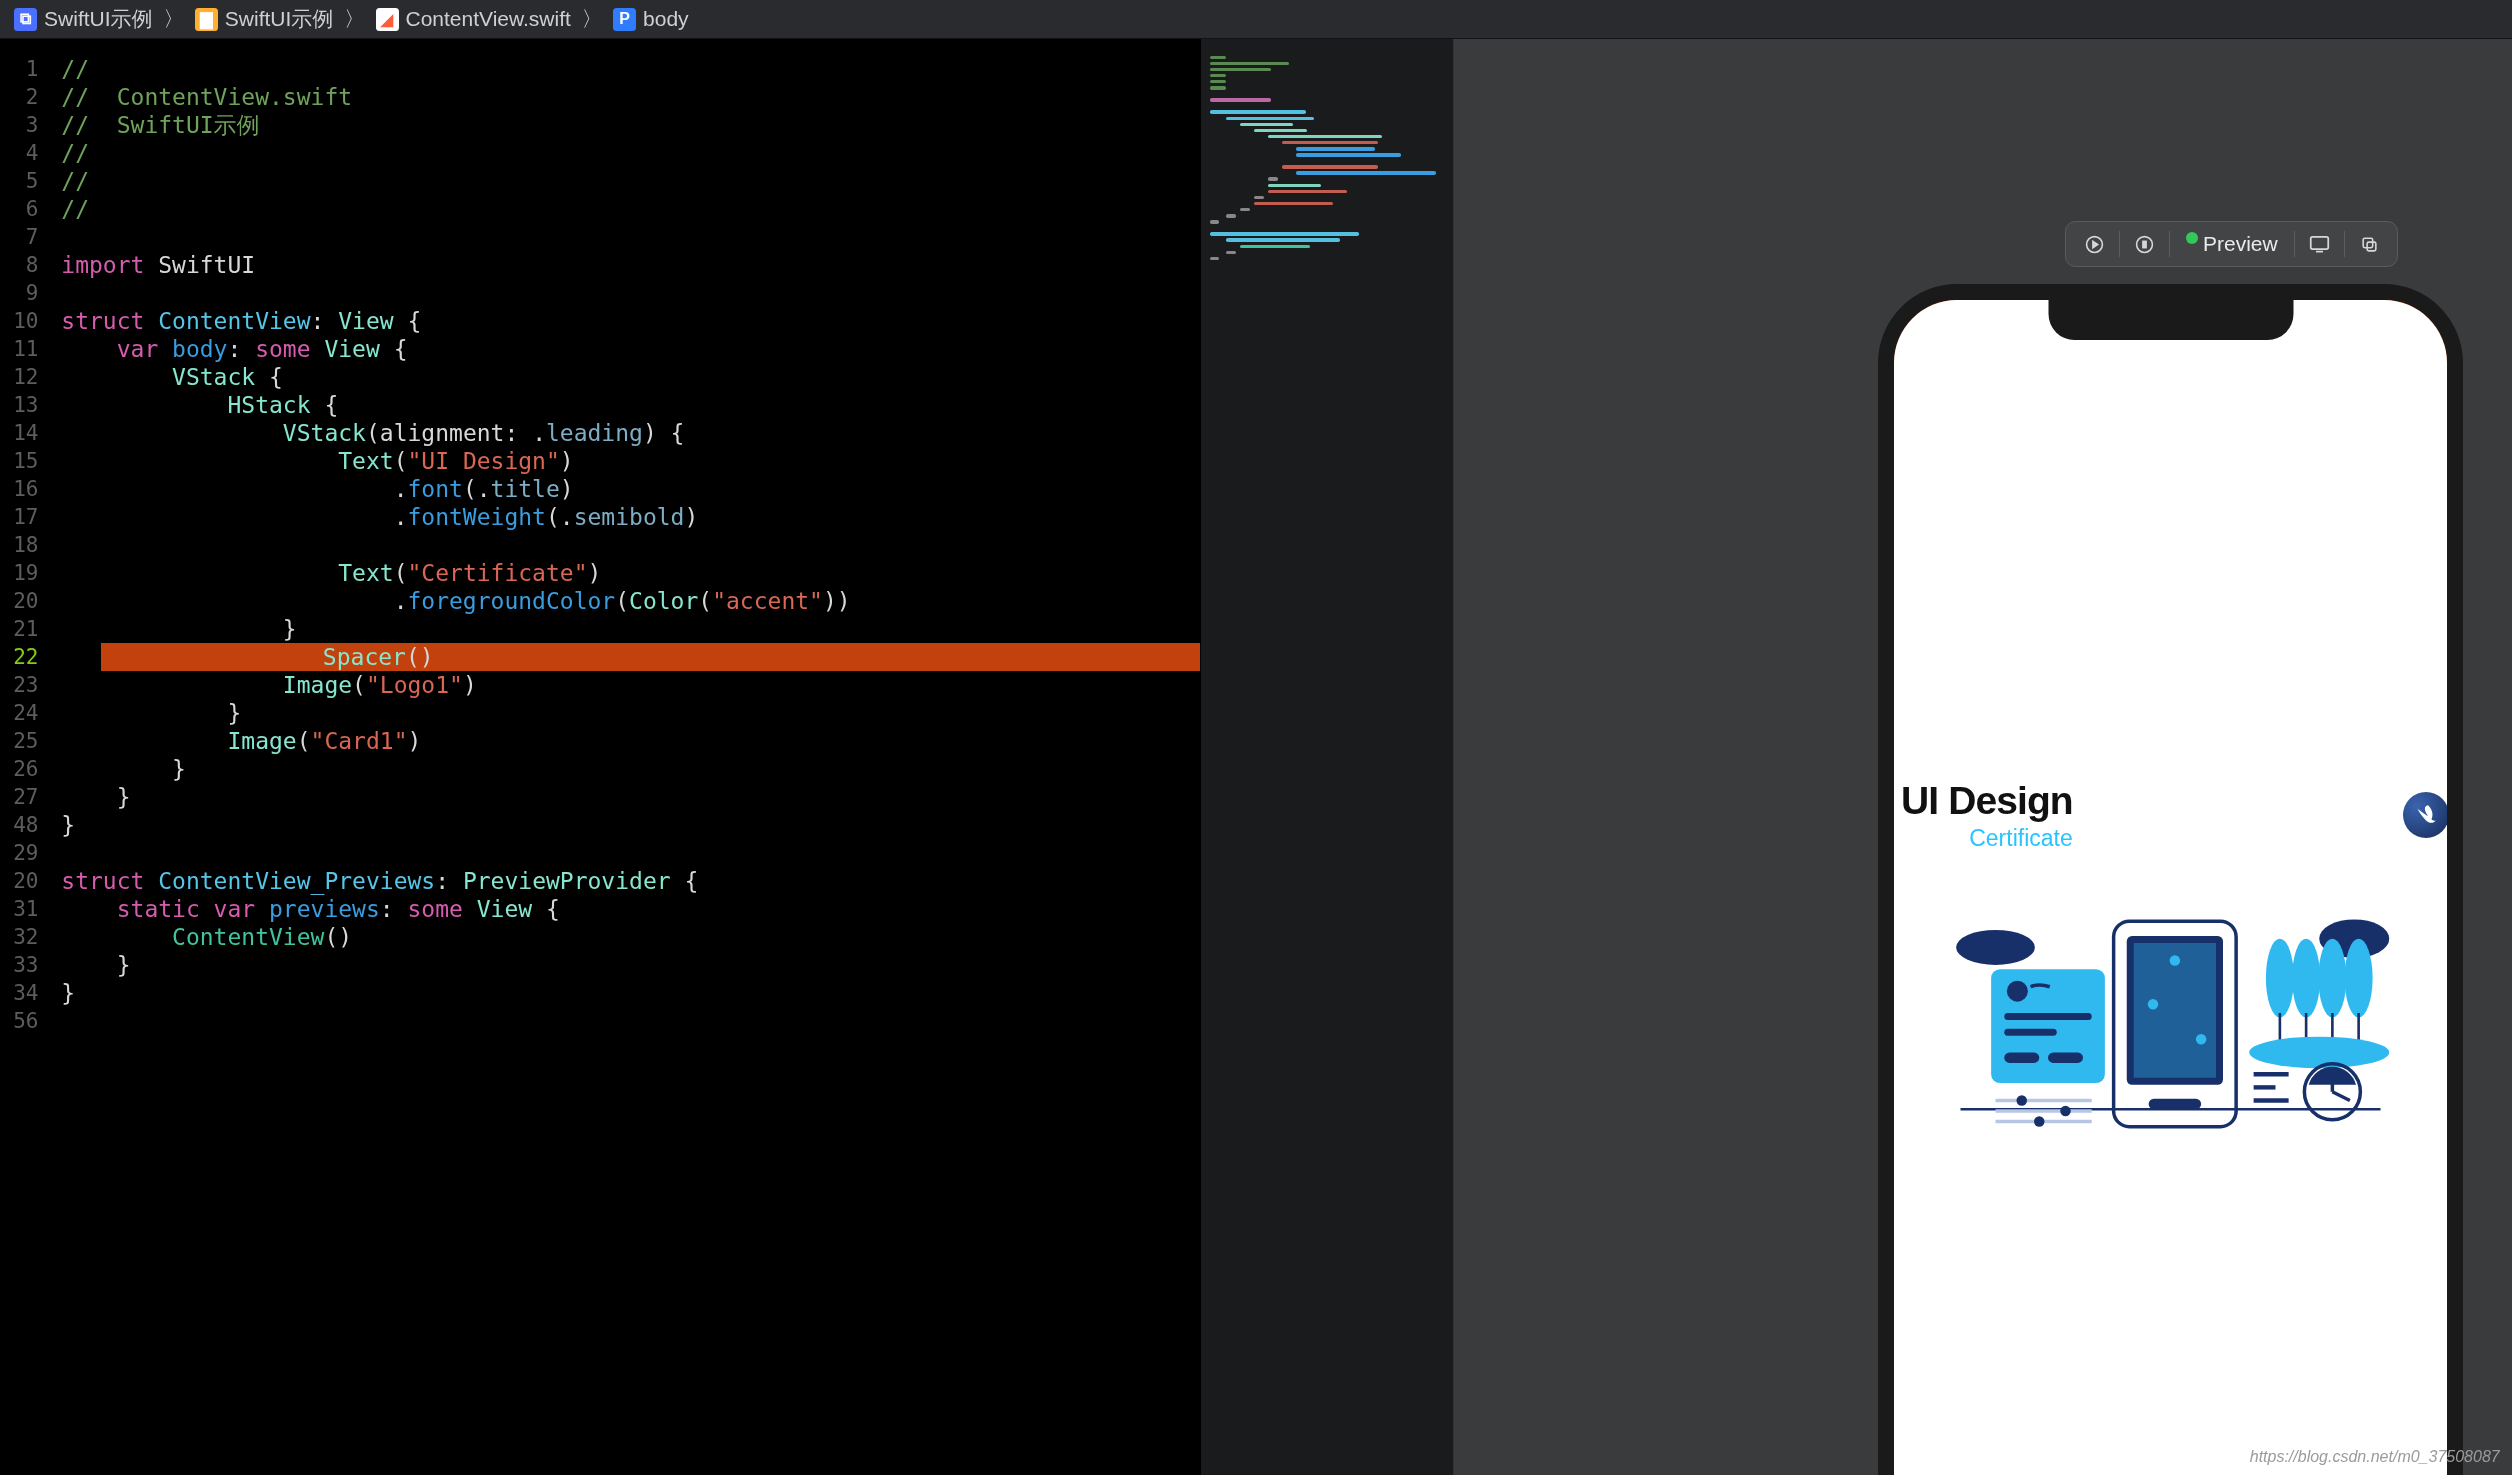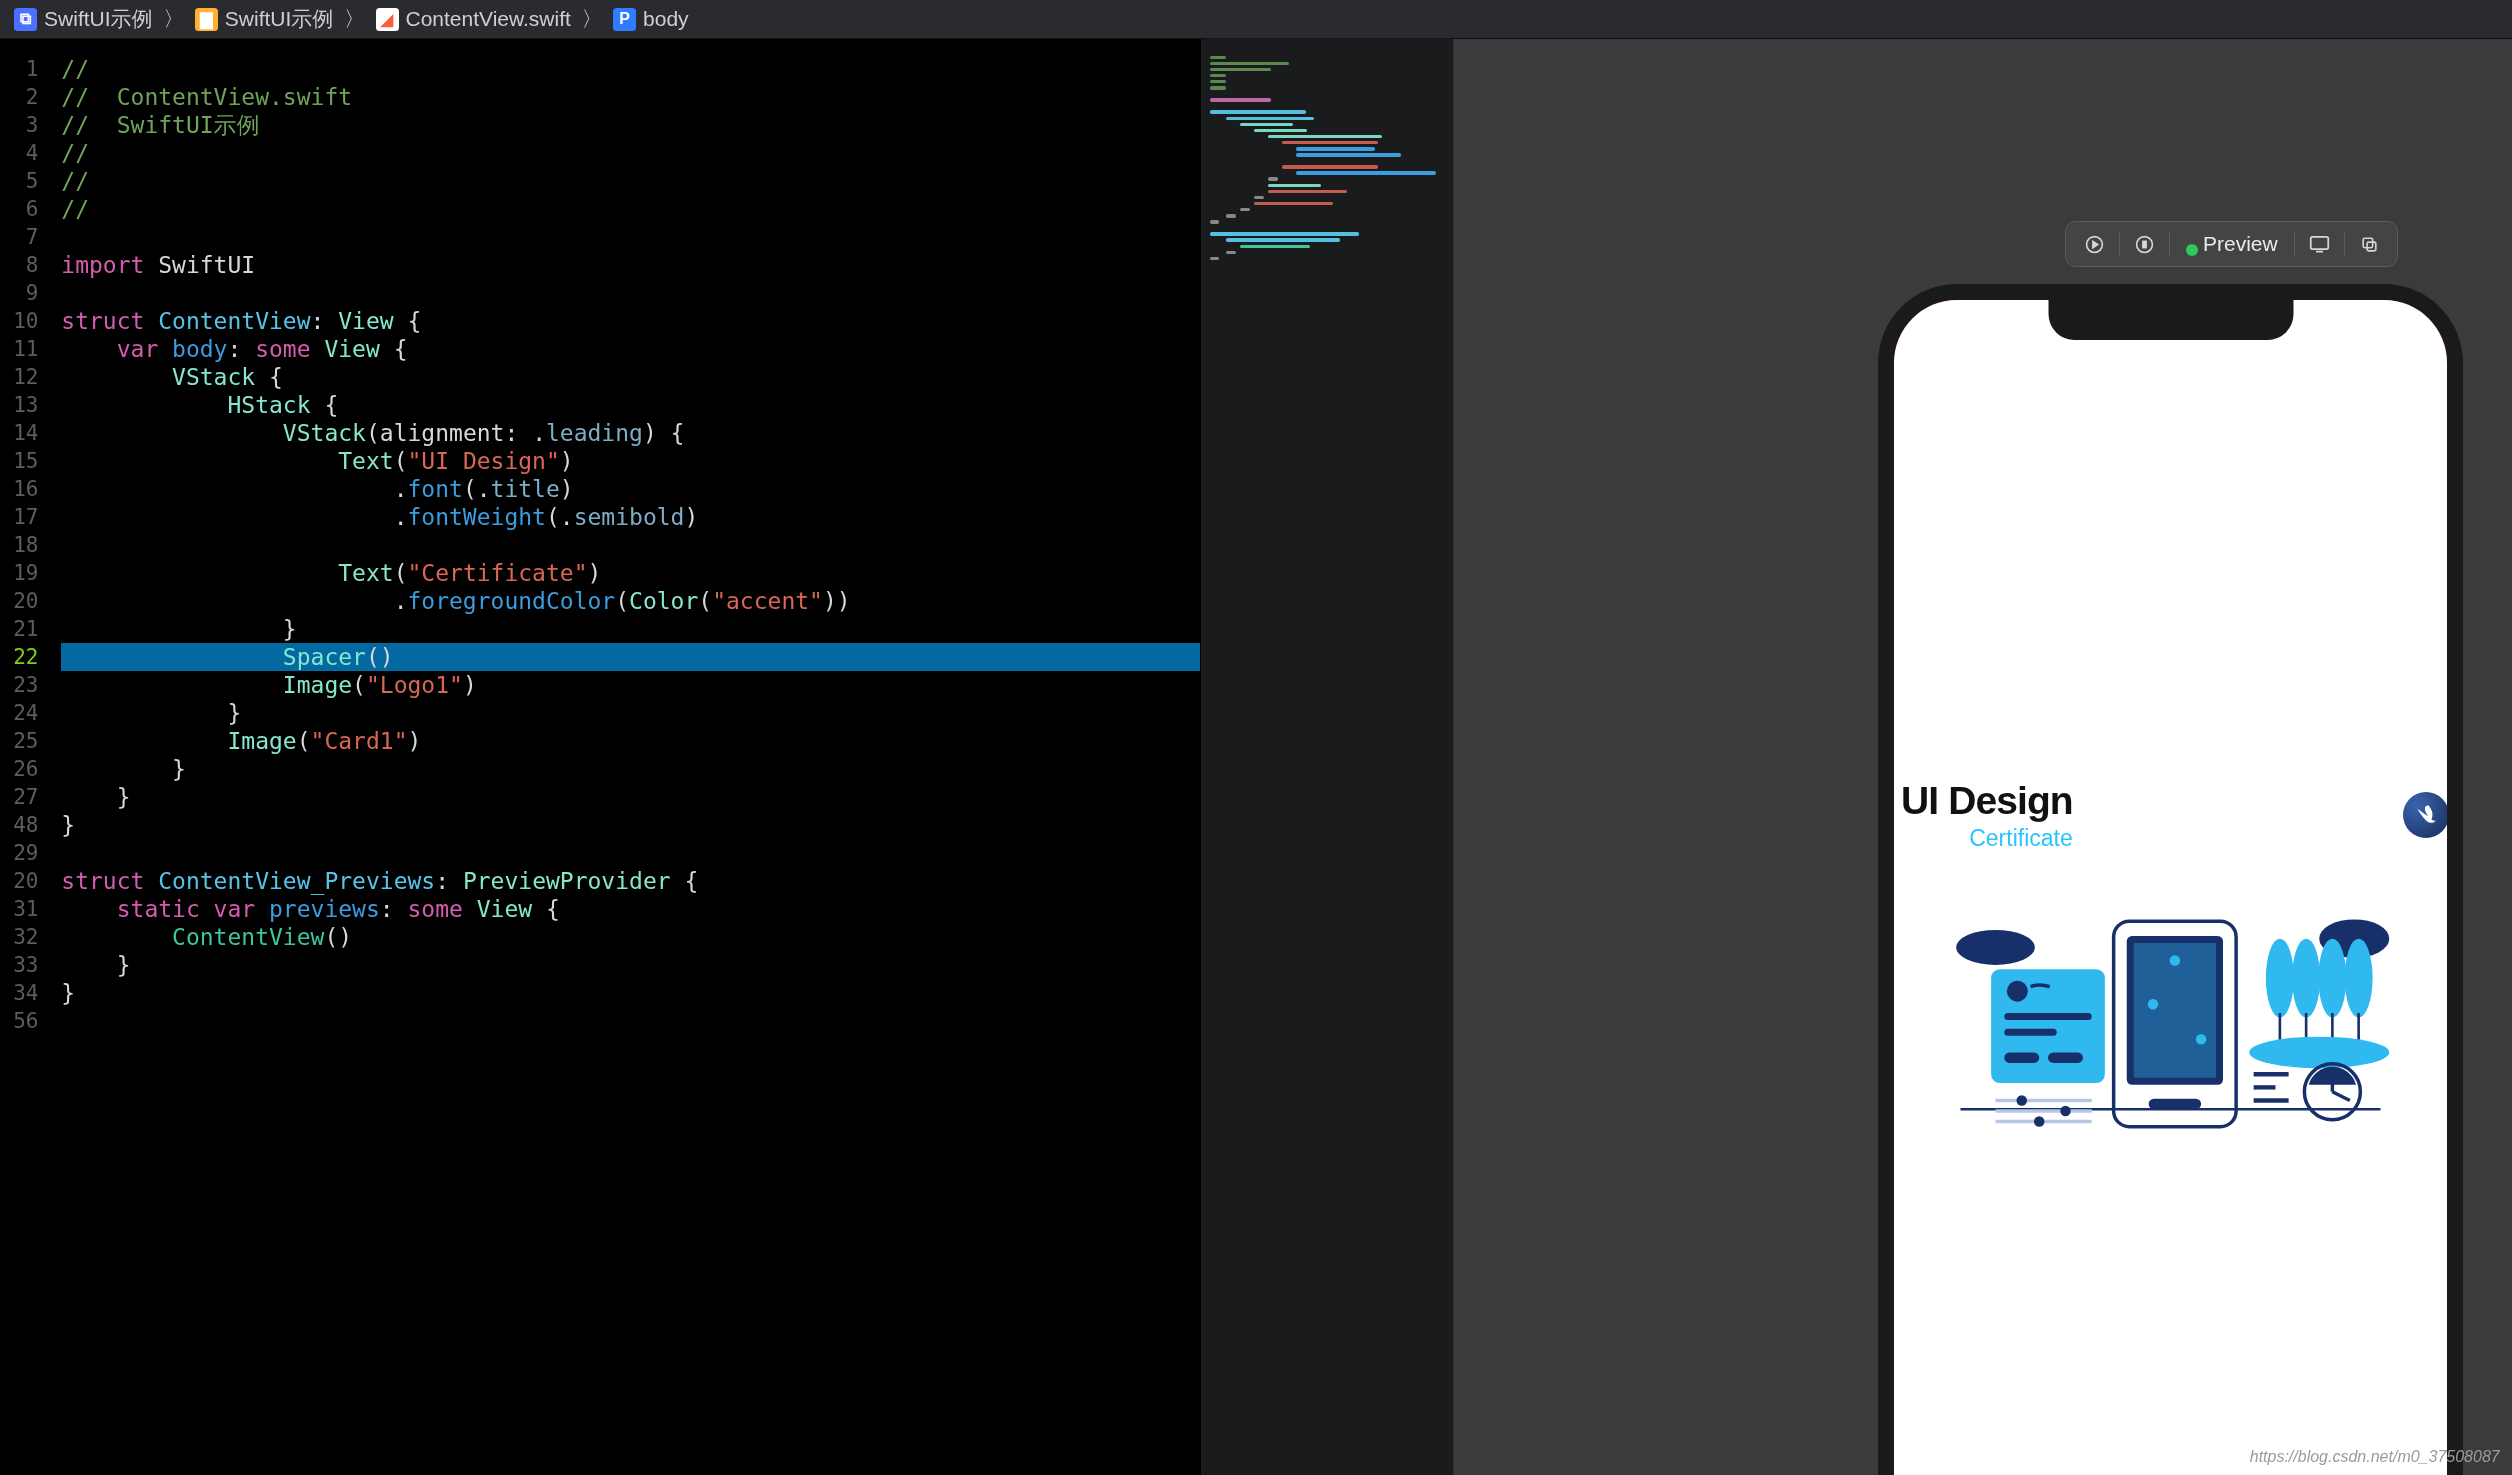--- a/index.html
+++ b/index.html
@@ -39,21 +39,21 @@
 .main { flex:1; display:flex; min-height:0; }
 .editor-pane { width:1200px; display:flex; background:#000; }
 .minimap-pane { width:254px; background:#1a1b1c; border-left:0.9px solid #000; border-right:0.9px solid #333; }
 .right-pane { flex:1; background:#3a3b3d; position:relative; }
 
 
 .gutter { width:49px; background:#000; text-align:right; padding:16px 10.5px 0 0; color:#5c5d5f; font-size:21px; line-height:28px; user-select:none; }
 .gutter .hl { color:#84cc16; }
 .code { flex:1; background:#000; padding:16px 0 0 12.3px; font-size:23px; line-height:28px; white-space:pre; color:#d8d8d8; }
 .code .ln { height:28px; }
-.code .ln.cursor { background:#0369a1; }
+.code .ln.cursor { background:#c2410c;margin-left:40px; }
 .c-comment { color:#6fa35a; }
 .c-key     { color:#d65cb0; }
 .c-type    { color:#56c5e8; }
 .c-member  { color:#3a9ddf; }
 .c-string  { color:#da6654; }
 .c-enum    { color:#7daec6; }
 .c-type2   { color:#87e6cf; }
 .c-id      { color:#40c4a0; }
 
 
@@ -62,21 +62,21 @@
 
 
 .preview-toolbar {
   position:absolute; top:182px; right:114px;
   display:flex; align-items:center; gap:0;
   background:#434446; border:0.9px solid #5b5c5e; border-radius:10.5px;
   padding:3.5px; height:46px;
 }
 .tb-btn { width:49px; height:39px; display:flex; align-items:center; justify-content:center; color:#d6d7d9; font-size:19px; }
 .tb-sep { width:0.9px; height:26px; background:#5b5c5e; }
-.tb-preview { display:flex; align-items:flex-end; gap:5px; padding:0 16px; color:#e9eaec; font-family:-apple-system,sans-serif; font-size:21px; }
+.tb-preview { display:flex; align-items:flex-start; gap:5px; padding:0 16px; color:#e9eaec; font-family:-apple-system,sans-serif; font-size:21px; }
 .dot-green { width:12.3px; height:12.3px; border-radius:50%; background:#34c759; }
 
 
 .phone {
   position:absolute; top:245px; right:49px;
   width:585px; height:1349px;
   border:16px solid #1a1a1a; border-radius:79px;
   background:#c2410c; overflow:hidden;text-align:right;
 }
 .notch { position:absolute; top:0; left:50%; transform:translateX(-50%); width:245px; height:40px; background:#1a1a1a; border-radius:0 0 26px 26px; z-index:5; }

